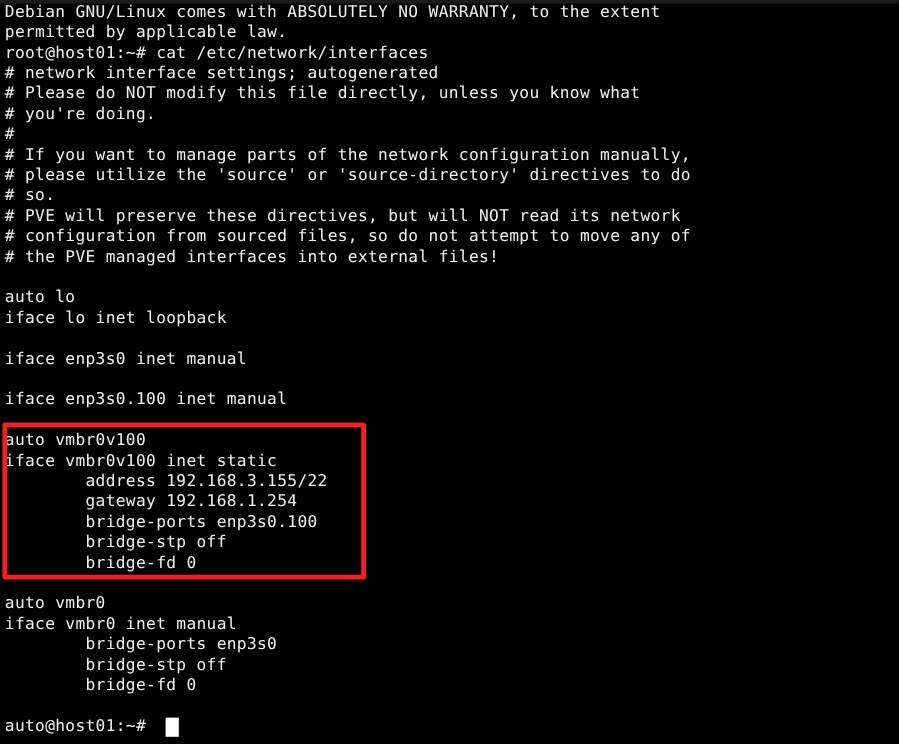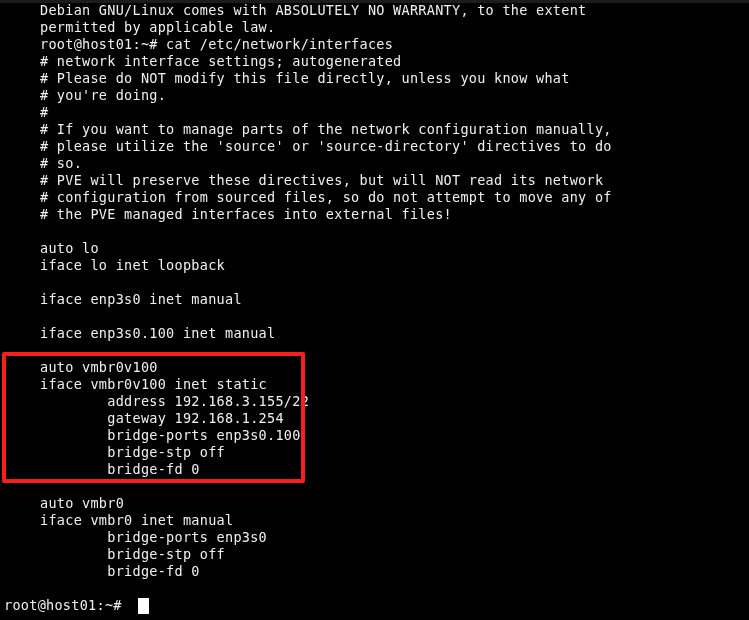--- a/index.html
+++ b/index.html
@@ -32,21 +32,20 @@
     font-size: 13.5px;
     line-height: 17px;
     letter-spacing: 0.28px;
     color: #f0f0f0;
     font-family: "DejaVu Sans Mono", "Liberation Mono", monospace;
   }
   .term-line {
     height: 17px;
     white-space: pre;
     color: #f0f0f0;
-    margin-left: 36px;
   }
   .term-line.blank {
     color: transparent;
   }
   #highlight-box {
     position: absolute;
     left: 2px;
     top: 352px;
     width: 303px;
     height: 131px;
@@ -79,17 +78,17 @@
 <body>
 
 <div id="terminal-window">
 
   <div id="top-strip"></div>
 
   <div id="terminal-output"><div class="term-line">Debian GNU/Linux comes with ABSOLUTELY NO WARRANTY, to the extent</div><div class="term-line">permitted by applicable law.</div><div class="term-line">root@host01:~# cat /etc/network/interfaces</div><div class="term-line"># network interface settings; autogenerated</div><div class="term-line"># Please do NOT modify this file directly, unless you know what</div><div class="term-line"># you're doing.</div><div class="term-line">#</div><div class="term-line"># If you want to manage parts of the network configuration manually,</div><div class="term-line"># please utilize the 'source' or 'source-directory' directives to do</div><div class="term-line"># so.</div><div class="term-line"># PVE will preserve these directives, but will NOT read its network</div><div class="term-line"># configuration from sourced files, so do not attempt to move any of</div><div class="term-line"># the PVE managed interfaces into external files!</div><div class="term-line blank">&nbsp;</div><div class="term-line">auto lo</div><div class="term-line">iface lo inet loopback</div><div class="term-line blank">&nbsp;</div><div class="term-line">iface enp3s0 inet manual</div><div class="term-line blank">&nbsp;</div><div class="term-line">iface enp3s0.100 inet manual</div><div class="term-line blank">&nbsp;</div><div class="term-line">auto vmbr0v100</div><div class="term-line">iface vmbr0v100 inet static</div><div class="term-line">        address 192.168.3.155/22</div><div class="term-line">        gateway 192.168.1.254</div><div class="term-line">        bridge-ports enp3s0.100</div><div class="term-line">        bridge-stp off</div><div class="term-line">        bridge-fd 0</div><div class="term-line blank">&nbsp;</div><div class="term-line">auto vmbr0</div><div class="term-line">iface vmbr0 inet manual</div><div class="term-line">        bridge-ports enp3s0</div><div class="term-line">        bridge-stp off</div><div class="term-line">        bridge-fd 0</div><div class="term-line blank">&nbsp;</div></div>
 
   <div id="highlight-box"></div>
 
-  <div id="prompt-line">root@host01:~# </div>
+  <div id="prompt-line">auto@host01:~# </div>
 
   <div id="cursor-block"></div>
 
 </div>
 
 </body></html>

